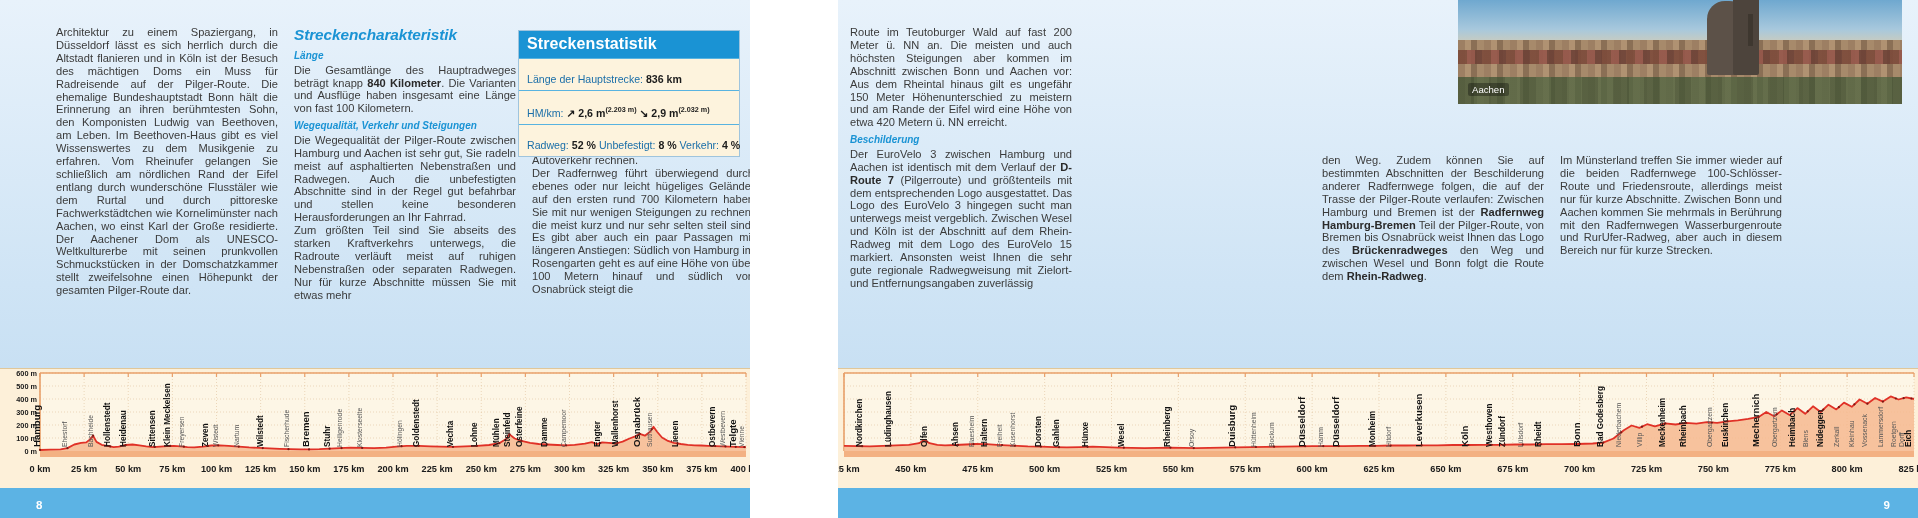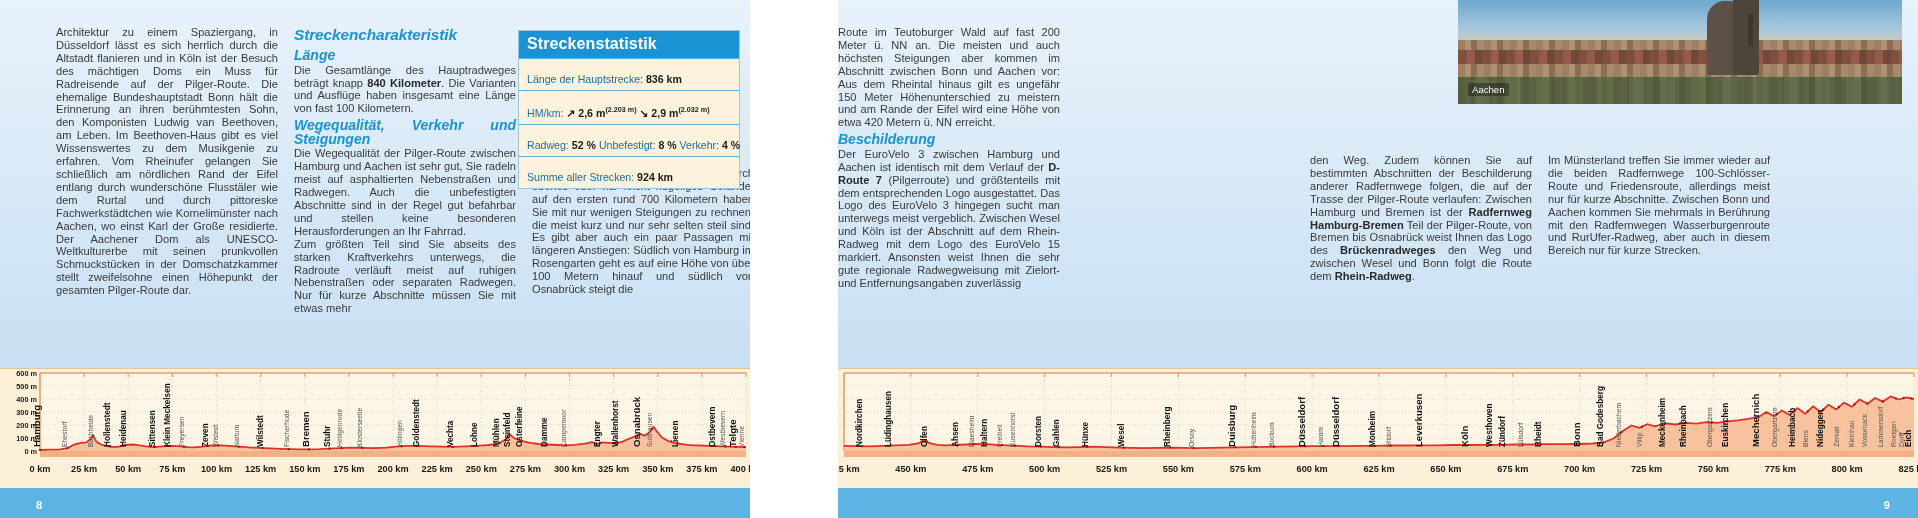--- a/index.html
+++ b/index.html
@@ -21,21 +21,21 @@
   .col { font-size:11.1px; line-height:12.9px; color:#3a3a3a; text-align:justify; }
   .col p { margin-bottom:0px; }
 
   h2.sec {
     font-style:italic; font-weight:bold; color:#1a93d4;
     font-size:15.4px; line-height:17px; margin-bottom:6px;
     letter-spacing:-0.1px;
   }
   h3.sub {
     font-style:italic; font-weight:bold; color:#1a93d4;
-    font-size:14px; line-height:13.6px; margin:4px 0 1px 0;
+    font-size:10px; line-height:13.6px; margin:4px 0 1px 0;
   }
   .b { font-weight:bold; color:#2a2a2a; }
 
   
   .statbox {
     position:absolute; left:518px; top:30px; width:222px;
     border:1px solid #9fc4dd; background:#fdf3dd;
   }
   .stat-head {
     background:#1a93d4; color:#ffffff; font-weight:bold;
@@ -138,24 +138,20 @@
 
       <div class="stat-row">
         <span>Radweg:</span>
         <span class="v">52 %</span>
         <span>Unbefestigt:</span>
         <span class="v">8 %</span>
         <span>Verkehr:</span>
         <span class="v">4 %</span>
       </div>
 
-      <div class="stat-row">
-        <span>Summe aller Strecken:</span>
-        <span class="v">924 km</span>
-      </div>
     </div>
 
     <div class="chartwrap chart-left">
       <svg class="chart-svg" id="svg-left" viewBox="0 0 750 112" preserveAspectRatio="none">
           <rect x="0" y="0" width="750" height="112" fill="#fdf0d9"></rect>
           <rect x="40" y="4" width="706" height="78" fill="#fdf6e6"></rect>
           <line x1="40" y1="69" x2="746" y2="69" stroke="#d8b78c" stroke-width="0.5" stroke-dasharray="1 2"></line>
           <line x1="40" y1="56" x2="746" y2="56" stroke="#d8b78c" stroke-width="0.5" stroke-dasharray="1 2"></line>
           <line x1="40" y1="43" x2="746" y2="43" stroke="#d8b78c" stroke-width="0.5" stroke-dasharray="1 2"></line>
           <line x1="40" y1="30" x2="746" y2="30" stroke="#d8b78c" stroke-width="0.5" stroke-dasharray="1 2"></line>
@@ -310,21 +306,21 @@
       <div class="hz"></div>
       <div class="town"></div>
       <div class="roof"></div>
       <div class="dome"></div>
       <div class="dome2"></div>
       <div class="spire"></div>
       <div class="trees"></div>
       <div class="photo-cap">Aachen</div>
     </div>
 
-    <div class="cols" style="left:0px; width:1020px;">
+    <div class="cols" style="left:12px; width:1020px;">
       <div class="col" style="width:222px;">
         <p>Route im Teutoburger Wald auf fast 200 Meter ü. NN an. Die meisten und auch höchsten Steigungen aber kommen im Abschnitt zwischen Bonn und Aachen vor: Aus dem Rheintal hinaus gilt es ungefähr 150 Meter Höhenunterschied zu meistern und am Rande der Eifel wird eine Höhe von etwa 420 Metern ü. NN erreicht.</p>
         <h3 class="sub">Beschilderung</h3>
         <p><span>Der EuroVelo 3 zwischen Hamburg und Aachen ist identisch mit dem Verlauf der </span><span class="b">D-Route 7</span><span> (Pilgerroute) und größtenteils mit dem entsprechenden Logo ausgestattet. Das Logo des EuroVelo 3 hingegen sucht man unterwegs meist vergeblich. Zwischen Wesel und Köln ist der Abschnitt auf dem Rhein-Radweg mit dem Logo des EuroVelo 15 markiert. Ansonsten weist Ihnen die sehr gute regionale Radwegweisung mit Zielort- und Entfernungsangaben zuverlässig</span></p>
       </div>
 
       <div class="col" style="width:222px; margin-left:234px;">
         <div style="height:128px;"></div>
         <p><span>den Weg. Zudem können Sie auf bestimmten Abschnitten der Beschilderung anderer Radfernwege folgen, die auf der Trasse der Pilger-Route verlaufen: Zwischen Hamburg und Bremen ist der </span><span class="b">Radfernweg Hamburg-Bremen</span><span> Teil der Pilger-Route, von Bremen bis Osnabrück weist Ihnen das Logo des </span><span class="b">Brückenradweges</span><span> den Weg und zwischen Wesel und Bonn folgt die Route dem </span><span class="b">Rhein-Radweg</span><span>.</span></p>
       </div>

